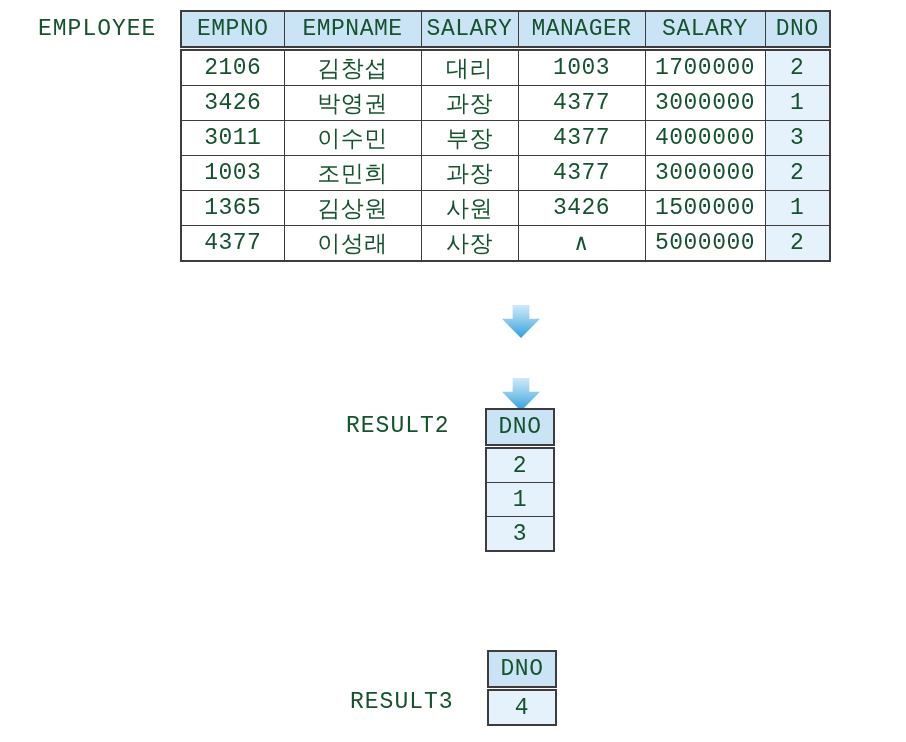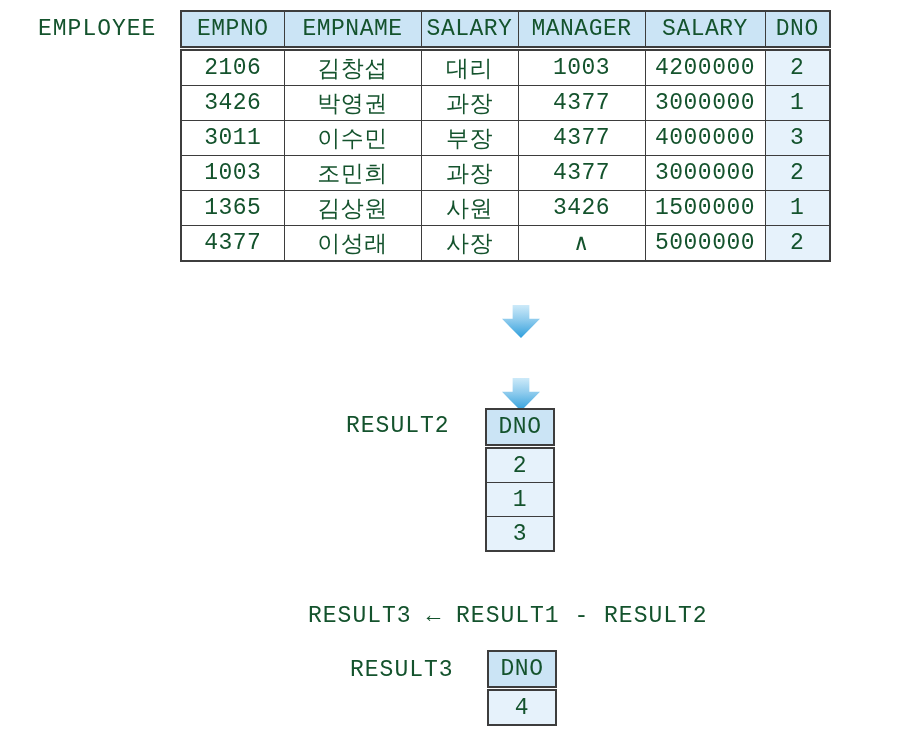--- a/index.html
+++ b/index.html
@@ -24,21 +24,21 @@
   .tbl td { height:34px; background:#ffffff;margin-left:48px; }
   .tbl td.hl { background:#e6f2fb; }
 
   #employee-table { left:180px; top:10px; }
   #result2-table  { left:485px; top:408px; width:70px; }
   #result3-table  { left:487px; top:650px; width:70px; }
   #result2-table td, #result3-table td { background:#e6f2fb; height:33px; }
 
   #employee-label { left:38px;  top:16px; }
   #result2-label  { left:346px; top:413px; }
-  #result3-label  { left:350px; top:657px;text-align:right; }
+  #result3-label  { left:350px; top:689px;text-align:right; }
 
   .down-arrow {
     position:absolute; width:38px; height:33px;
     background:linear-gradient(180deg,#cdeaf9 0%, #8ecbed 45%, #2f9fdc 100%);
     clip-path:polygon(28% 0, 72% 0, 72% 42%, 100% 42%, 50% 100%, 0 42%, 28% 42%);
   }
   #arrow-1 { left:502px; top:305px; }
   #arrow-2 { left:502px; top:378px; }
 
   .formula { position:absolute; font-size:23px; letter-spacing:1px; white-space:nowrap; }
@@ -75,21 +75,21 @@
         <th>SALARY</th>
         <th>DNO</th>
       </tr>
     </thead>
     <tbody>
       <tr>
         <td>2106</td>
         <td>김창섭</td>
         <td>대리</td>
         <td>1003</td>
-        <td>4200000</td>
+        <td>1700000</td>
         <td class="hl">2</td>
       </tr>
       <tr>
         <td>3426</td>
         <td>박영권</td>
         <td>과장</td>
         <td>4377</td>
         <td>3000000</td>
         <td class="hl">1</td>
       </tr>
@@ -147,21 +147,20 @@
       </tr>
       <tr>
         <td>1</td>
       </tr>
       <tr>
         <td>3</td>
       </tr>
     </tbody>
   </table>
 
-  <div class="formula" id="formula-2">RESULT3 ← RESULT1 - RESULT2</div>
 
   <div class="label" id="result3-label">RESULT3</div>
 
   <table class="tbl" id="result3-table">
     <thead>
       <tr>
         <th>DNO</th>
       </tr>
     </thead>
     <tbody>

